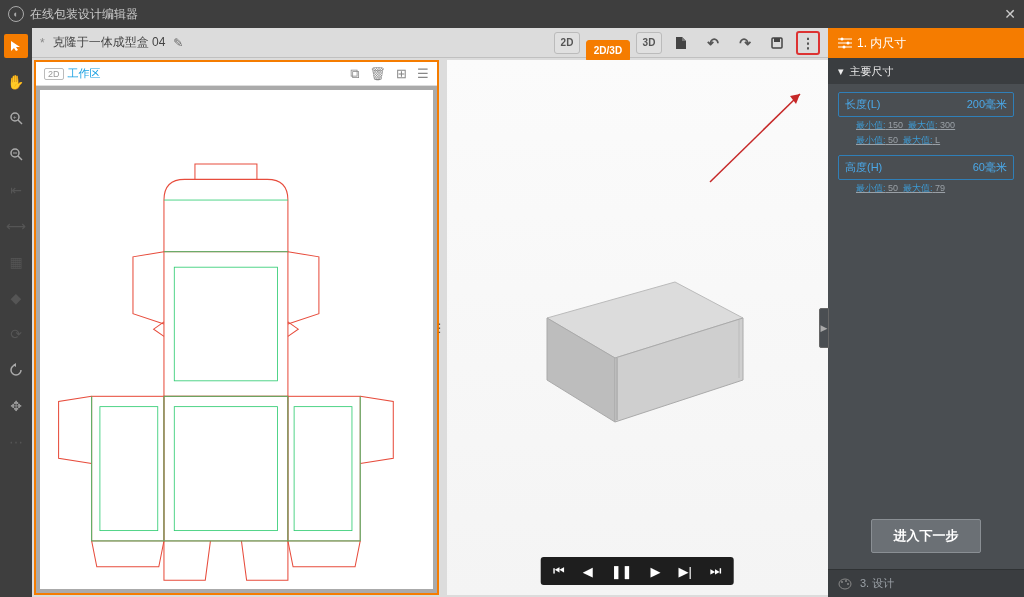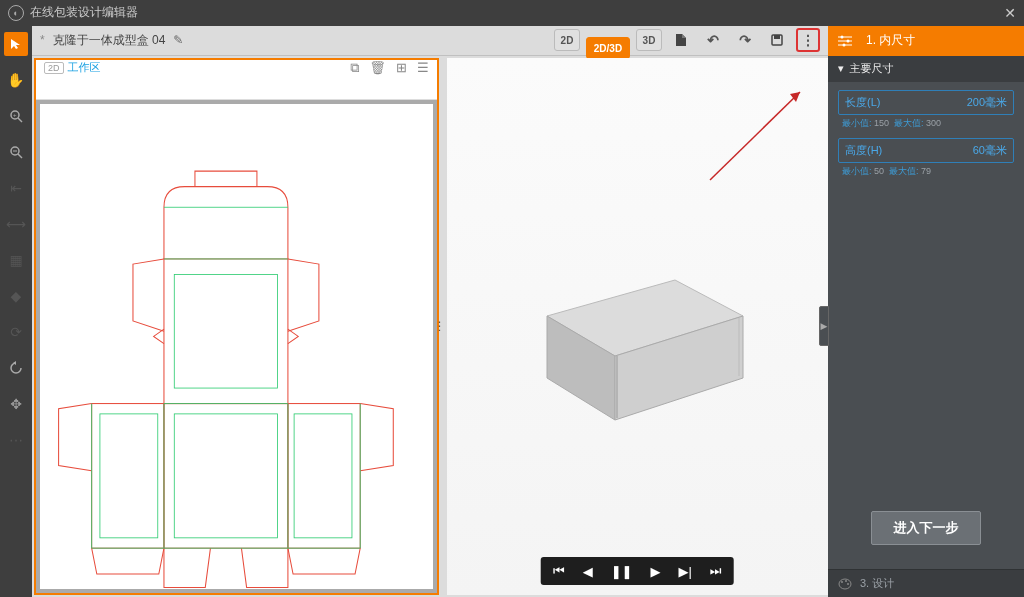--- a/index.html
+++ b/index.html
@@ -19,42 +19,42 @@
   .star { color: #888; }
   .pencil { color: #666; }
   .doc-right { display: flex; align-items: center; gap: 6px; }
   .tbtn { width: 26px; height: 22px; display: flex; align-items: center; justify-content: center; background: #e0e0e0; border-radius: 3px; font-size: 10px; font-weight: bold; color: #555; cursor: pointer; border: 1px solid #bbb; }
   .tbtn.active { background: #f57c00; color: #fff; border-color: #f57c00; margin-top: 16px; }
   .tbtn.wide { width: 44px; }
   .tbtn.plain { background: transparent; border: 1px solid transparent; font-size: 14px; color: #555; }
   .tbtn.highlight { border: 2px solid #d33; width: 24px; height: 24px; }
   .work { flex: 1; display: flex; position: relative; }
   .panel2d { flex: 1.05; display: flex; flex-direction: column; background: #aaa; border: 2px solid #f57c00; margin: 2px; }
-  .panel2d-head { height: 40px; background: #fff; display: flex; align-items: flex-start; justify-content: space-between; padding: 0 8px; border-bottom: 1px solid #ddd; }
+  .panel2d-head { height: 24px; background: #fff; display: flex; align-items: center; justify-content: space-between; padding: 0 8px; border-bottom: 1px solid #ddd; }
   .panel2d-head .lbl { color: #1ba1e2; font-size: 11px; }
   .panel2d-head .lbl .num { display:inline-block; border:1px solid #bbb; border-radius:2px; color:#999; font-size:9px; padding:0 3px; margin-right:4px; }
   .panel2d-head .icons { display: flex; gap: 10px; color: #888; font-size: 13px; }
   .canvas2d { flex: 1; background: #fff; margin: 4px; position: relative; }
   .dieline { width: 100%; height: 100%; }
   .divider { width: 6px; display: flex; align-items: center; justify-content: center; }
   .div-dots { color: #555; letter-spacing: -2px; }
   .panel3d { flex: 1; position: relative; background: linear-gradient(#fbfbfb,#f4f4f4); margin: 2px 0 2px 0; display: flex; align-items: center; justify-content: center; }
   .arrow { position: absolute; top: 22px; right: 18px; width: 110px; height: 110px; pointer-events: none; }
   .player { position: absolute; bottom: 10px; left: 50%; transform: translateX(-50%); background: #1e1e1e; border-radius: 3px; display: flex; align-items: center; padding: 6px 12px; gap: 18px; }
   .pbtn { color: #fff; font-size: 13px; cursor: pointer; }
   .right-panel { width: 196px; background: #4a4e52; display: flex; flex-direction: column; color: #ddd; }
-  .rp-head { height: 30px; background: #f57c00; color: #fff; display: flex; align-items: center; padding: 0 10px; gap: 14px; font-size: 12px; }
+  .rp-head { height: 30px; background: #f57c00; color: #fff; display: flex; align-items: center; padding: 0 10px; gap: 5px; font-size: 12px; }
   .rp-head .sicon { font-size: 13px; }
   .rp-sub { height: 26px; background: #3a3d40; display: flex; align-items: center; padding: 0 10px; gap: 6px; font-size: 11px; color: #eee; }
   .dim-group { border: 1px solid #2f7fb8; margin: 8px 10px 0 10px; border-radius: 2px; display: flex; justify-content: space-between; align-items: center; padding: 4px 6px; color: #4aa8e8; font-size: 11px; }
   .dim-group .val { color: #4aa8e8; }
-  .dim-hint { font-size: 9px; color: #9aa0a6; padding: 2px 10px 0 14px; }
+  .dim-hint { font-size: 9px; color: #9aa0a6; padding: 2px 10px 0 28px; text-decoration: underline; }
   .dim-hint .k { color: #3d9cd6; }
   .rp-flex { flex: 1; }
-  .next-btn { margin: 10px auto 24px auto; width: 110px; height: 34px; background: #6b7075; border: 1px solid #8a8f94; color: #fff; display: flex; align-items: center; justify-content: center; border-radius: 2px; cursor: pointer; font-size: 13px; font-weight: bold; }
+  .next-btn { margin: 10px auto 16px auto; width: 110px; height: 34px; background: #6b7075; border: 1px solid #8a8f94; color: #fff; display: flex; align-items: center; justify-content: center; border-radius: 2px; cursor: pointer; font-size: 13px; font-weight: bold; }
   .rp-foot { background: #3a3d40; }
   .rp-foot-row { height: 28px; display: flex; align-items: center; padding: 0 10px; gap: 8px; color: #9aa0a6; font-size: 11px; border-top: 1px solid #2f3234; }
   svg { display: block; }
   .collapse { position:absolute; right: -1px; top: 50%; transform: translateY(-50%); width: 10px; height: 40px; background:#4a4e52; border:1px solid #666; display:flex; align-items:center; justify-content:center; color:#aaa; font-size:9px; cursor:pointer; border-radius:2px 0 0 2px; }
 </style>
 </head>
 <body>
 
 <div class="app">
 
@@ -239,20 +239,24 @@
 
       <div class="dim-group">
         <span>长度(L)</span>
         <span class="val">200毫米</span>
       </div>
       <div class="dim-hint">
         <span class="k">最小值:</span> <span>150</span>&nbsp;
         <span class="k">最大值:</span> <span>300</span>
       </div>
 
+      <div class="dim-hint">
+        <span class="k">最小值:</span> <span>50</span>&nbsp;
+        <span class="k">最大值:</span> <span>L</span>
+      </div>
 
       <div class="dim-group">
         <span>高度(H)</span>
         <span class="val">60毫米</span>
       </div>
       <div class="dim-hint">
         <span class="k">最小值:</span> <span>50</span>&nbsp;
         <span class="k">最大值:</span> <span>79</span>
       </div>
 

